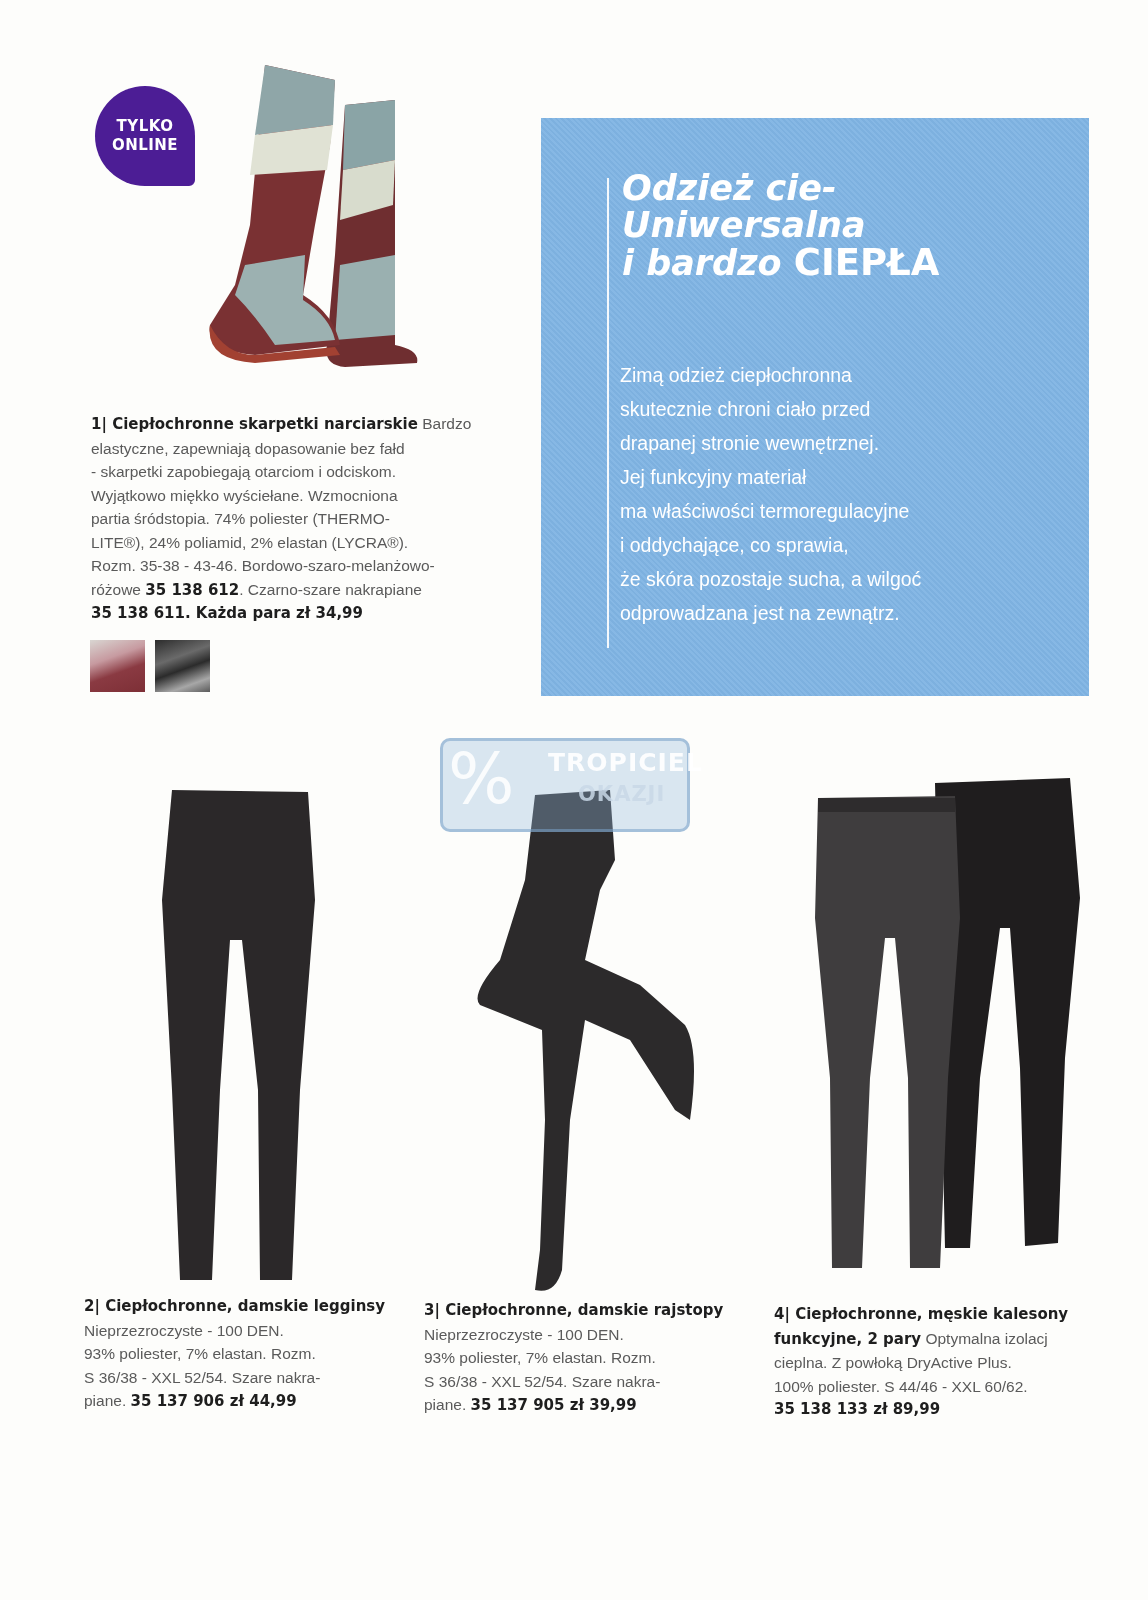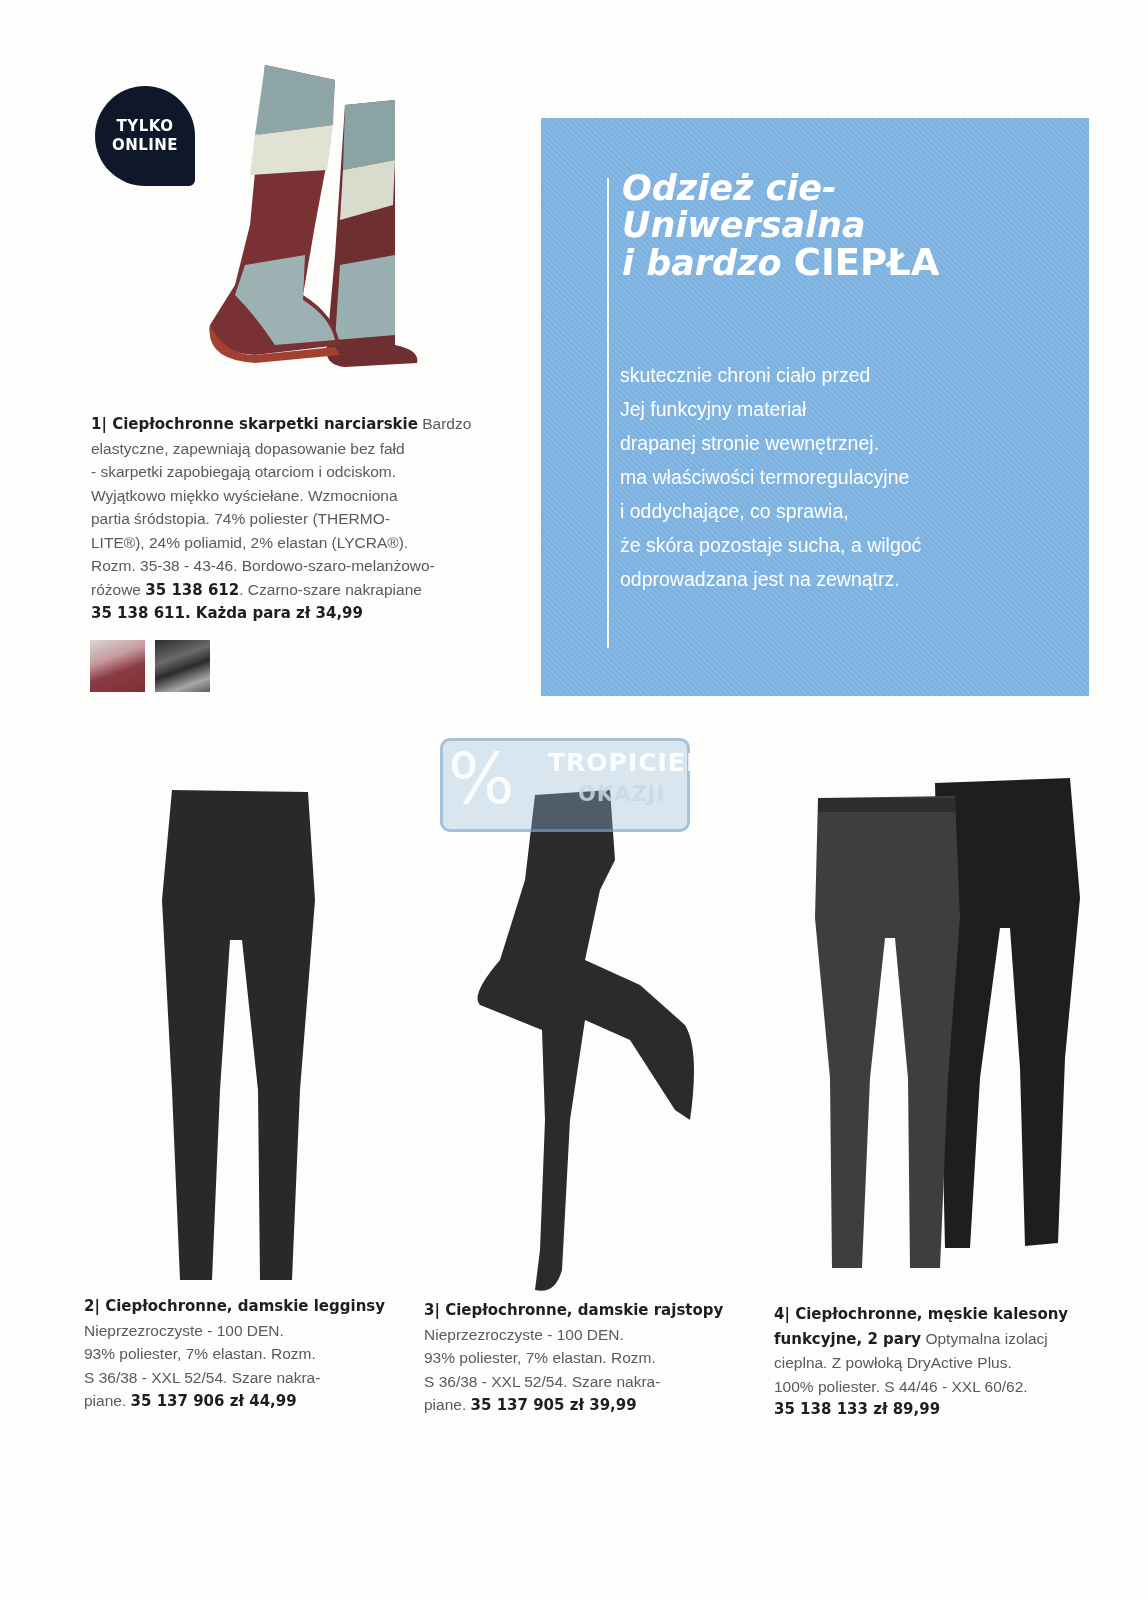--- a/index.html
+++ b/index.html
@@ -6,21 +6,21 @@
   body {
     width:1148px; height:1600px; position:relative; overflow:hidden;
     background:#fdfdfb;
     font-family:"DejaVu Sans", "Liberation Sans", sans-serif;
     color:#3a3a3a;
   }
   .abs { position:absolute; }
   
   .badge {
     left:95px; top:86px; width:100px; height:100px;
-    background:#0f172a;
+    background:#4c1d95;
     border-radius:50px 50px 6px 50px;
     color:#fff; font-weight:bold; text-align:center;
     display:flex; flex-direction:column; justify-content:center; align-items:center;
     font-size:15px; line-height:19px; letter-spacing:0.5px;
   }
   
   .panel {
     left:541px; top:118px; width:548px; height:578px;
     background:#7fb4e3;
     background-image:repeating-linear-gradient(45deg, rgba(255,255,255,0.06) 0 2px, rgba(0,0,0,0.02) 2px 4px);
@@ -100,23 +100,24 @@
 <div class="abs swatch" style="left:155px;top:640px;background:linear-gradient(160deg,#2c2c2c 0%,#6a6a6a 35%,#2b2b2b 55%,#a7a7a7 80%,#5a5a5a 100%);"></div>
 
 <div class="abs panel"></div>
 <div class="abs panel-rule"></div>
 <div class="abs panel-title">
   <div>Odzież cie-</div>
   <div>Uniwersalna</div>
   <div><span>i bardzo </span><span class="strong">CIEPŁA</span></div>
 </div>
 <div class="abs panel-body">
+  <span class="line">Zimą odzież ciepłochronna</span>
   <span class="line">skutecznie chroni ciało przed</span>
+  <span class="line">drapanej stronie wewnętrznej.</span>
   <span class="line">Jej funkcyjny materiał</span>
-  <span class="line">drapanej stronie wewnętrznej.</span>
   <span class="line">ma właściwości termoregulacyjne</span>
   <span class="line">i oddychające, co sprawia,</span>
   <span class="line">że skóra pozostaje sucha, a wilgoć</span>
   <span class="line">odprowadzana jest na zewnątrz.</span>
 </div>
 
 <div class="abs" style="left:150px;top:790px;width:170px;height:490px;">
   <svg width="170" height="490" viewBox="0 0 170 490">
     <path d="M22 0 L158 2 L165 110 L150 300 L142 490 L110 490 L108 300 L92 150 L80 150 L70 300 L62 490 L30 490 L22 300 L12 110 Z" fill="#2b2829"></path>
   </svg>

